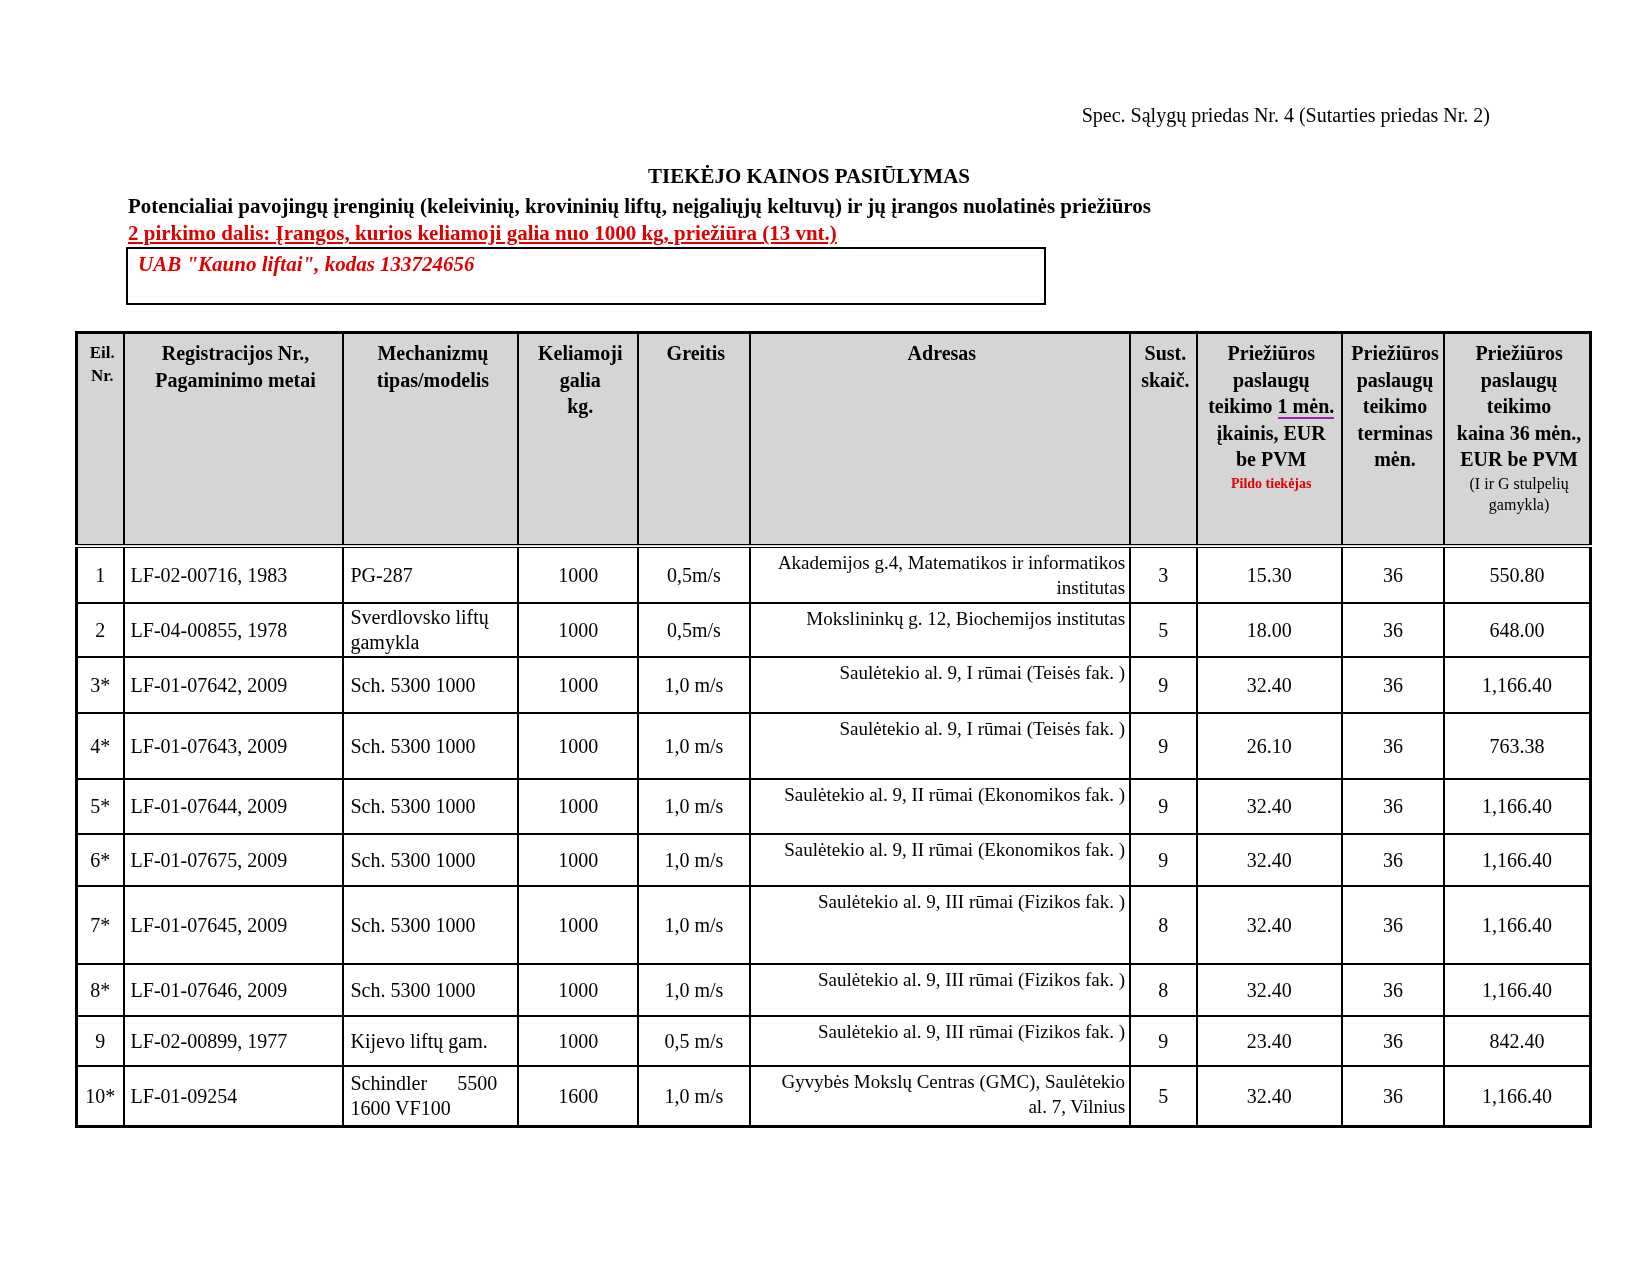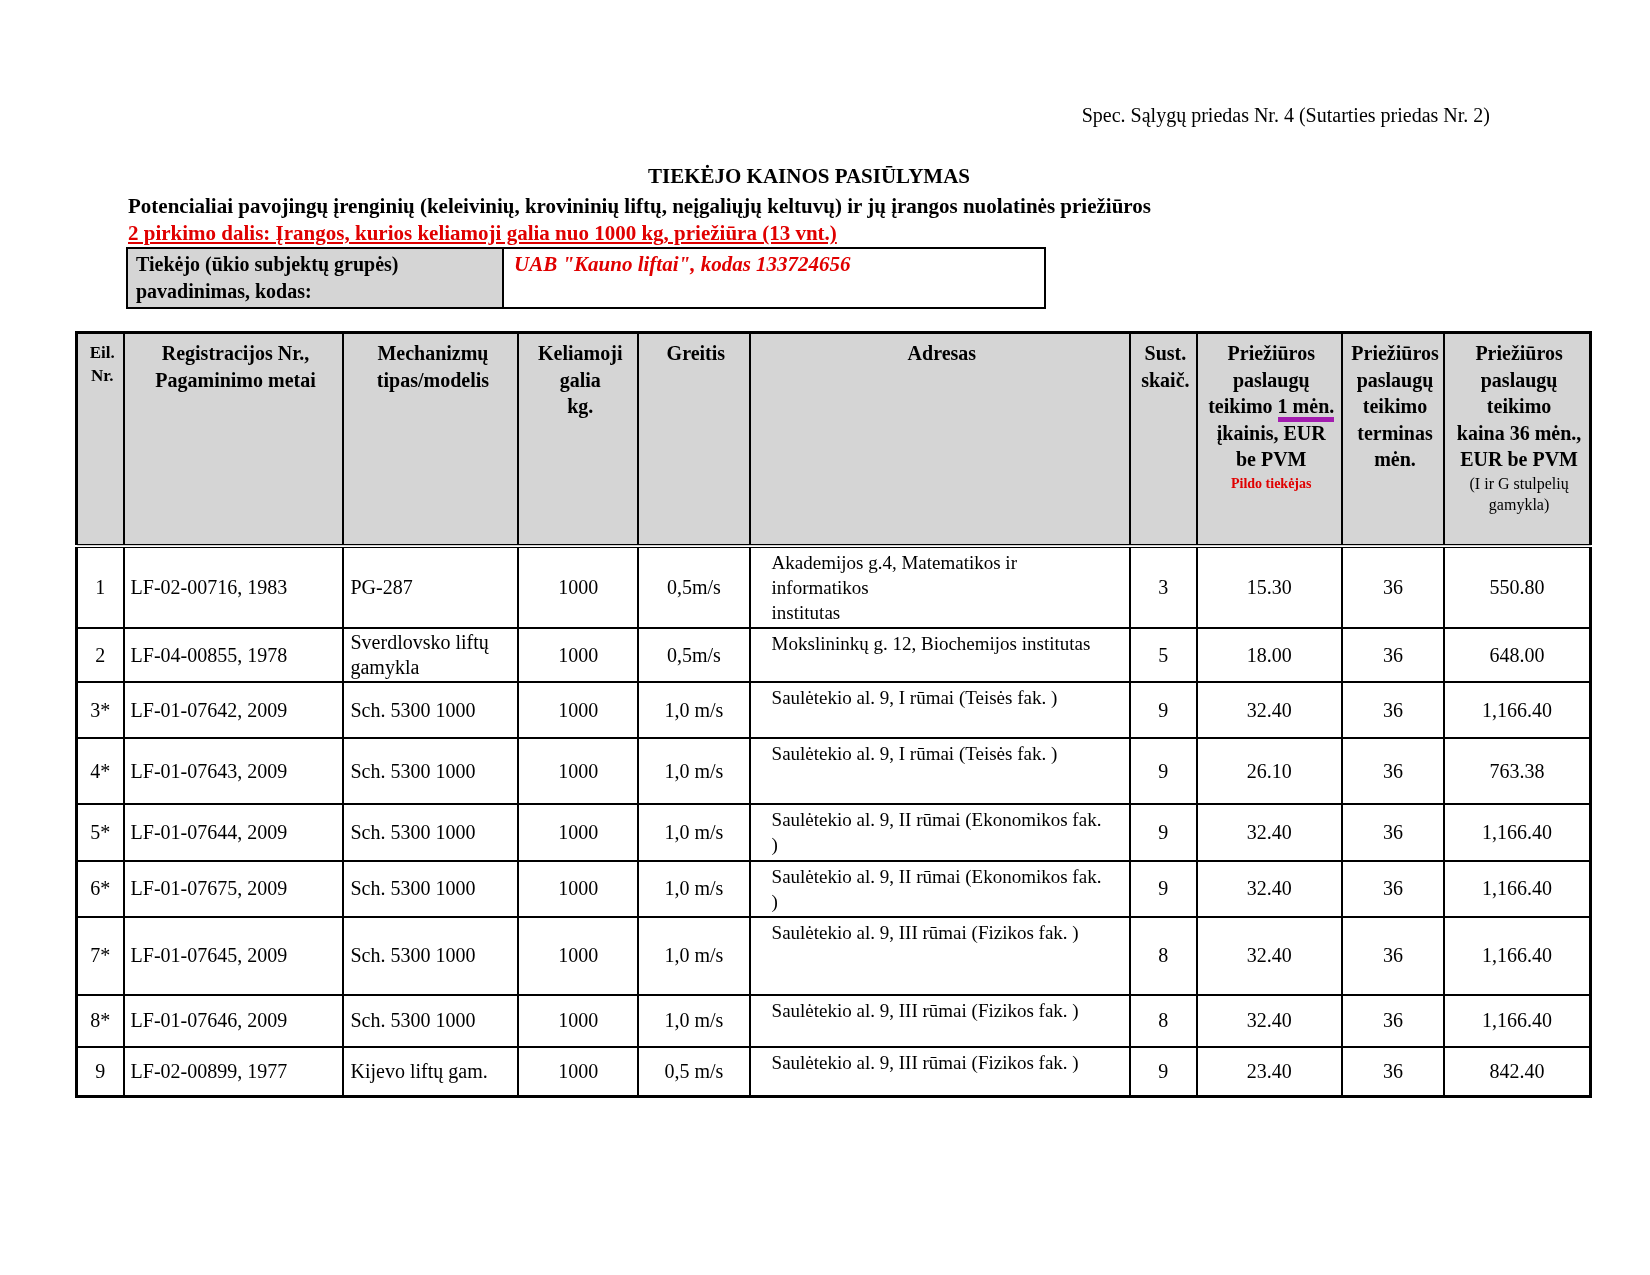--- a/index.html
+++ b/index.html
@@ -63,39 +63,37 @@
   .price-table th.th-eil{font-size:17px;padding-top:8px;}
   .price-table td{
     border:2px solid #000;
     font-size:20px;line-height:1.25;
     vertical-align:middle;text-align:center;
     padding:1px 5px;
   }
   .price-table td.c-reg,.price-table td.c-model{text-align:left;padding-left:6px;}
   .price-table td.c-model{white-space:pre-wrap;}
   .price-table td.c-addr{
-    text-align:left;vertical-align:top;
+    text-align:right;vertical-align:top;
     font-size:19px;line-height:1.32;
-    padding:2px 21px;white-space:pre-line;
-  }
-  .u-underline{border-bottom:5px solid #a21caf;text-align:right;}
+    padding:2px 4px;white-space:pre-line;
+  }
+  .u-underline{border-bottom:2px solid #a21caf;text-align:right;}
   .th-red-note{color:var(--accent-red);margin-top:2px;font-size:14px;font-weight:bold;}
   .th-small-note{font-size:16px;font-weight:normal;line-height:1.3;margin-top:1px;}
 </style>
 </head>
 <body>
 
 <div class="corner-note">Spec. Sąlygų priedas Nr. 4 (Sutarties priedas Nr. 2)</div>
 <div class="doc-title">TIEKĖJO KAINOS PASIŪLYMAS</div>
 <div class="doc-subtitle">Potencialiai pavojingų įrenginių (keleivinių, krovininių liftų, neįgaliųjų keltuvų) ir jų įrangos nuolatinės priežiūros</div>
 <div class="lot-line">2 pirkimo dalis: Įrangos, kurios keliamoji galia nuo 1000 kg, priežiūra (13 vnt.)</div>
 
 <div class="supplier-box">
-  <div class="supplier-label">Tiekėjo (ūkio subjektų grupės)
-pavadinimas, kodas:</div>
   <div class="supplier-value">UAB "Kauno liftai", kodas 133724656</div>
 </div>
 
 <div class="table-wrap">
 <table class="price-table">
   <colgroup>
     <col style="width:46px">
         <col style="width:215px">
         <col style="width:171px">
     <col style="width:117px">
@@ -246,15 +244,29 @@
       <td class="c-reg">LF-02-00899, 1977</td>
       <td class="c-model">Kijevo liftų gam.</td>
       <td class="c-galia">1000</td>
       <td class="c-greitis">0,5 m/s</td>
       <td class="c-addr">Saulėtekio al. 9, III rūmai (Fizikos fak. )</td>
       <td class="c-sust">9</td>
       <td class="c-ikainis">23.40</td>
       <td class="c-terminas">36</td>
       <td class="c-kaina">842.40</td>
     </tr>
+    <tr style="height:60px">
+      <td class="c-nr">10*</td>
+      <td class="c-reg">LF-01-09254</td>
+      <td class="c-model">Schindler      5500
+1600 VF100</td>
+      <td class="c-galia">1600</td>
+      <td class="c-greitis">1,0 m/s</td>
+      <td class="c-addr">Gyvybės Mokslų Centras (GMC), Saulėtekio
+al. 7, Vilnius</td>
+      <td class="c-sust">5</td>
+      <td class="c-ikainis">32.40</td>
+      <td class="c-terminas">36</td>
+      <td class="c-kaina">1,166.40</td>
+    </tr>
   </tbody>
 </table>
 </div>
 
 </body></html>

